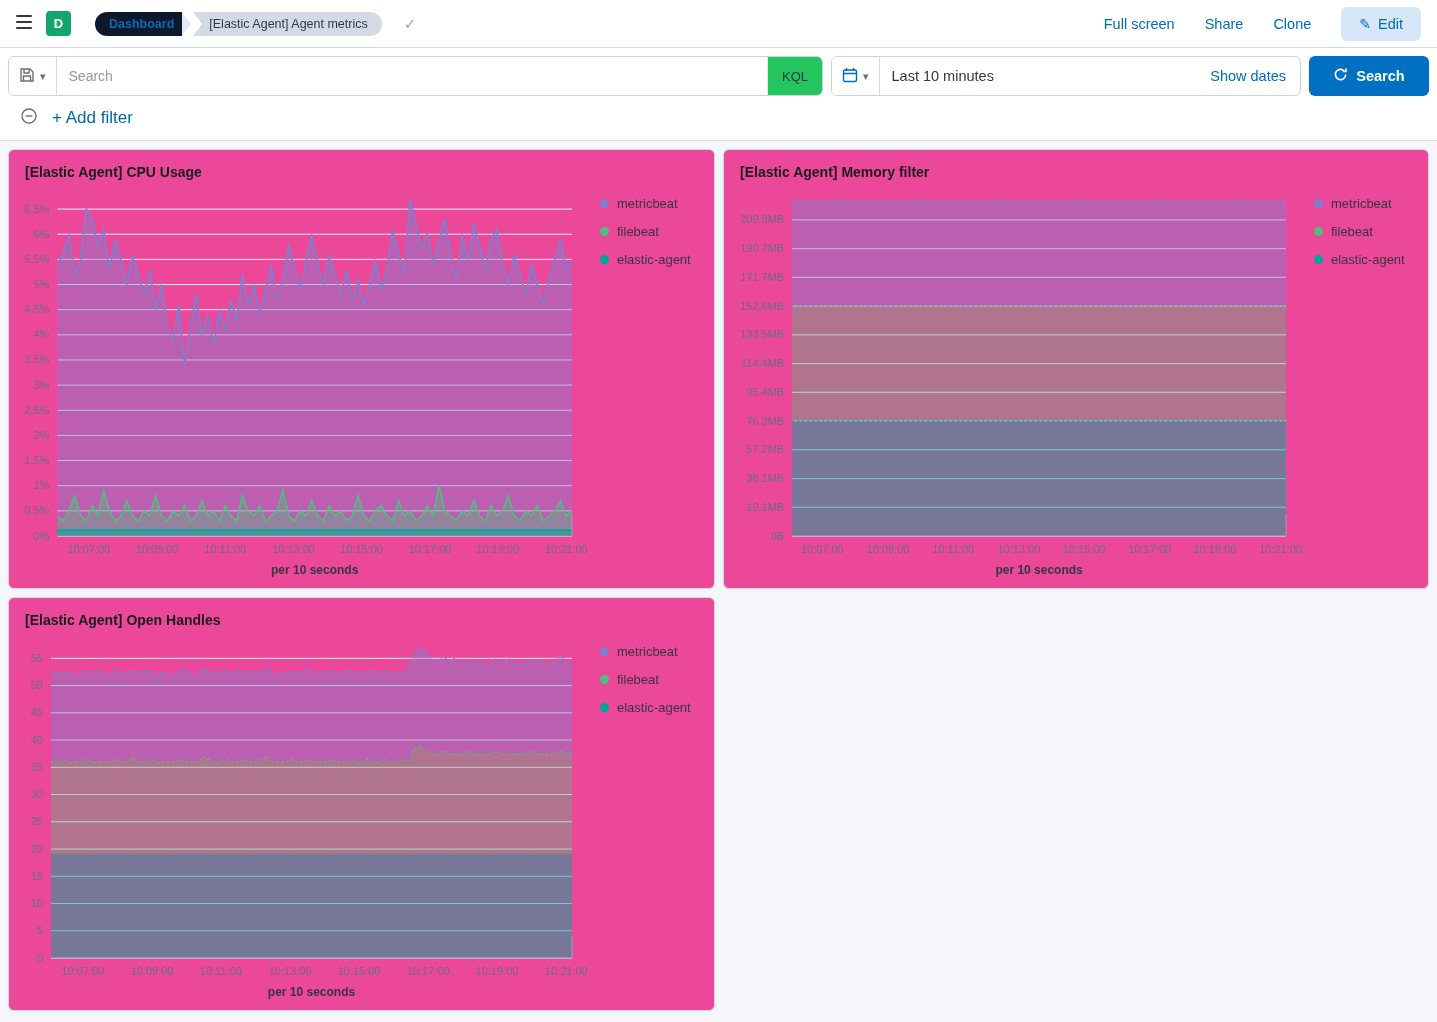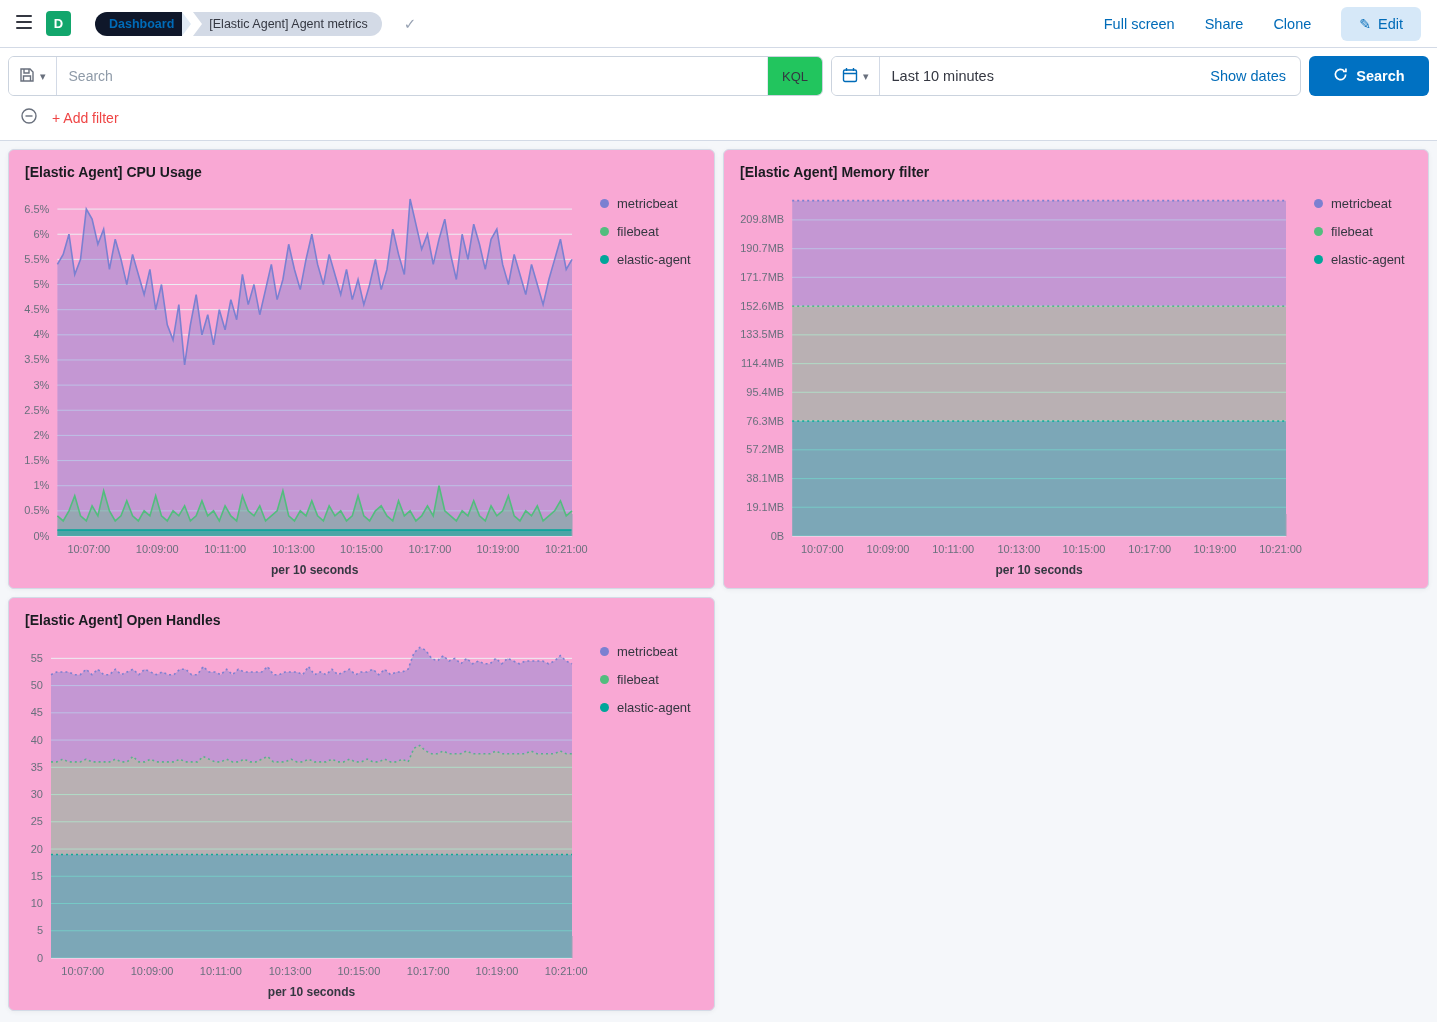--- a/index.html
+++ b/index.html
@@ -42,26 +42,26 @@
   .date-box { width:470px; display:flex; align-items:center; height:40px; border:1px solid #CBD3DE;
     border-radius:6px; background:#fff; overflow:hidden; }
   .cal-btn { display:flex; align-items:center; gap:5px; padding:0 10px; height:100%;
     border:none; border-right:1px solid #D3DAE6; background:#fff; cursor:pointer; }
   .time-range { flex:1; padding:0 12px; font-size:14.5px; color:#343741; cursor:pointer; }
   .show-dates { padding:0 14px; color:#006BB8; font-size:14.5px; font-weight:500;
     background:none; border:none; cursor:pointer; white-space:nowrap; }
   .refresh-btn { width:120px; height:40px; background:#0071C2; color:#fff; border:none; border-radius:6px;
     font-size:14.5px; font-weight:600; display:flex; align-items:center; justify-content:center; gap:8px; cursor:pointer; }
   .filter-row { display:flex; align-items:center; gap:14px; padding:11px 12px 12px; }
-  .add-filter { color:#ef4444; font-size:14px; background:none; border:none; cursor:pointer; padding:0; }
+  .add-filter { color:#0369a1; font-size:17px; background:none; border:none; cursor:pointer; padding:0; }
 
   
   .main { background:#F5F7FA; padding:8px; display:grid; grid-template-columns:1fr 1fr;
     grid-template-rows:440px 414px; gap:8px; height:882px; }
-  .panel { background:#f9a8d4; border:1px solid #D3DAE6; border-radius:6px;
+  .panel { background:#ec4899; border:1px solid #D3DAE6; border-radius:6px;
     box-shadow:0 1px 5px rgba(0,0,0,0.05); padding:8px; display:flex; flex-direction:column; }
   .panel-title { font-size:14px; font-weight:700; color:#1A1C21; margin:6px 8px 0; }
   .chart-row { display:flex; flex:1; margin-top:8px; min-height:0; }
   .chart-host { flex:1; position:relative; }
   .chart-host svg { overflow:visible; display:block; }
   .legend { width:128px; list-style:none; margin:8px 0 0; padding:0 0 0 22px; }
   .legend li { display:flex; align-items:center; gap:8px; margin-bottom:13px; font-size:13px; color:#343741; cursor:pointer; }
   .dot { width:9px; height:9px; border-radius:50%; flex:none; }
   svg text { font-family:"Liberation Sans","DejaVu Sans",sans-serif; }
   svg .tick { font-size:11px; fill:#69707D; }

